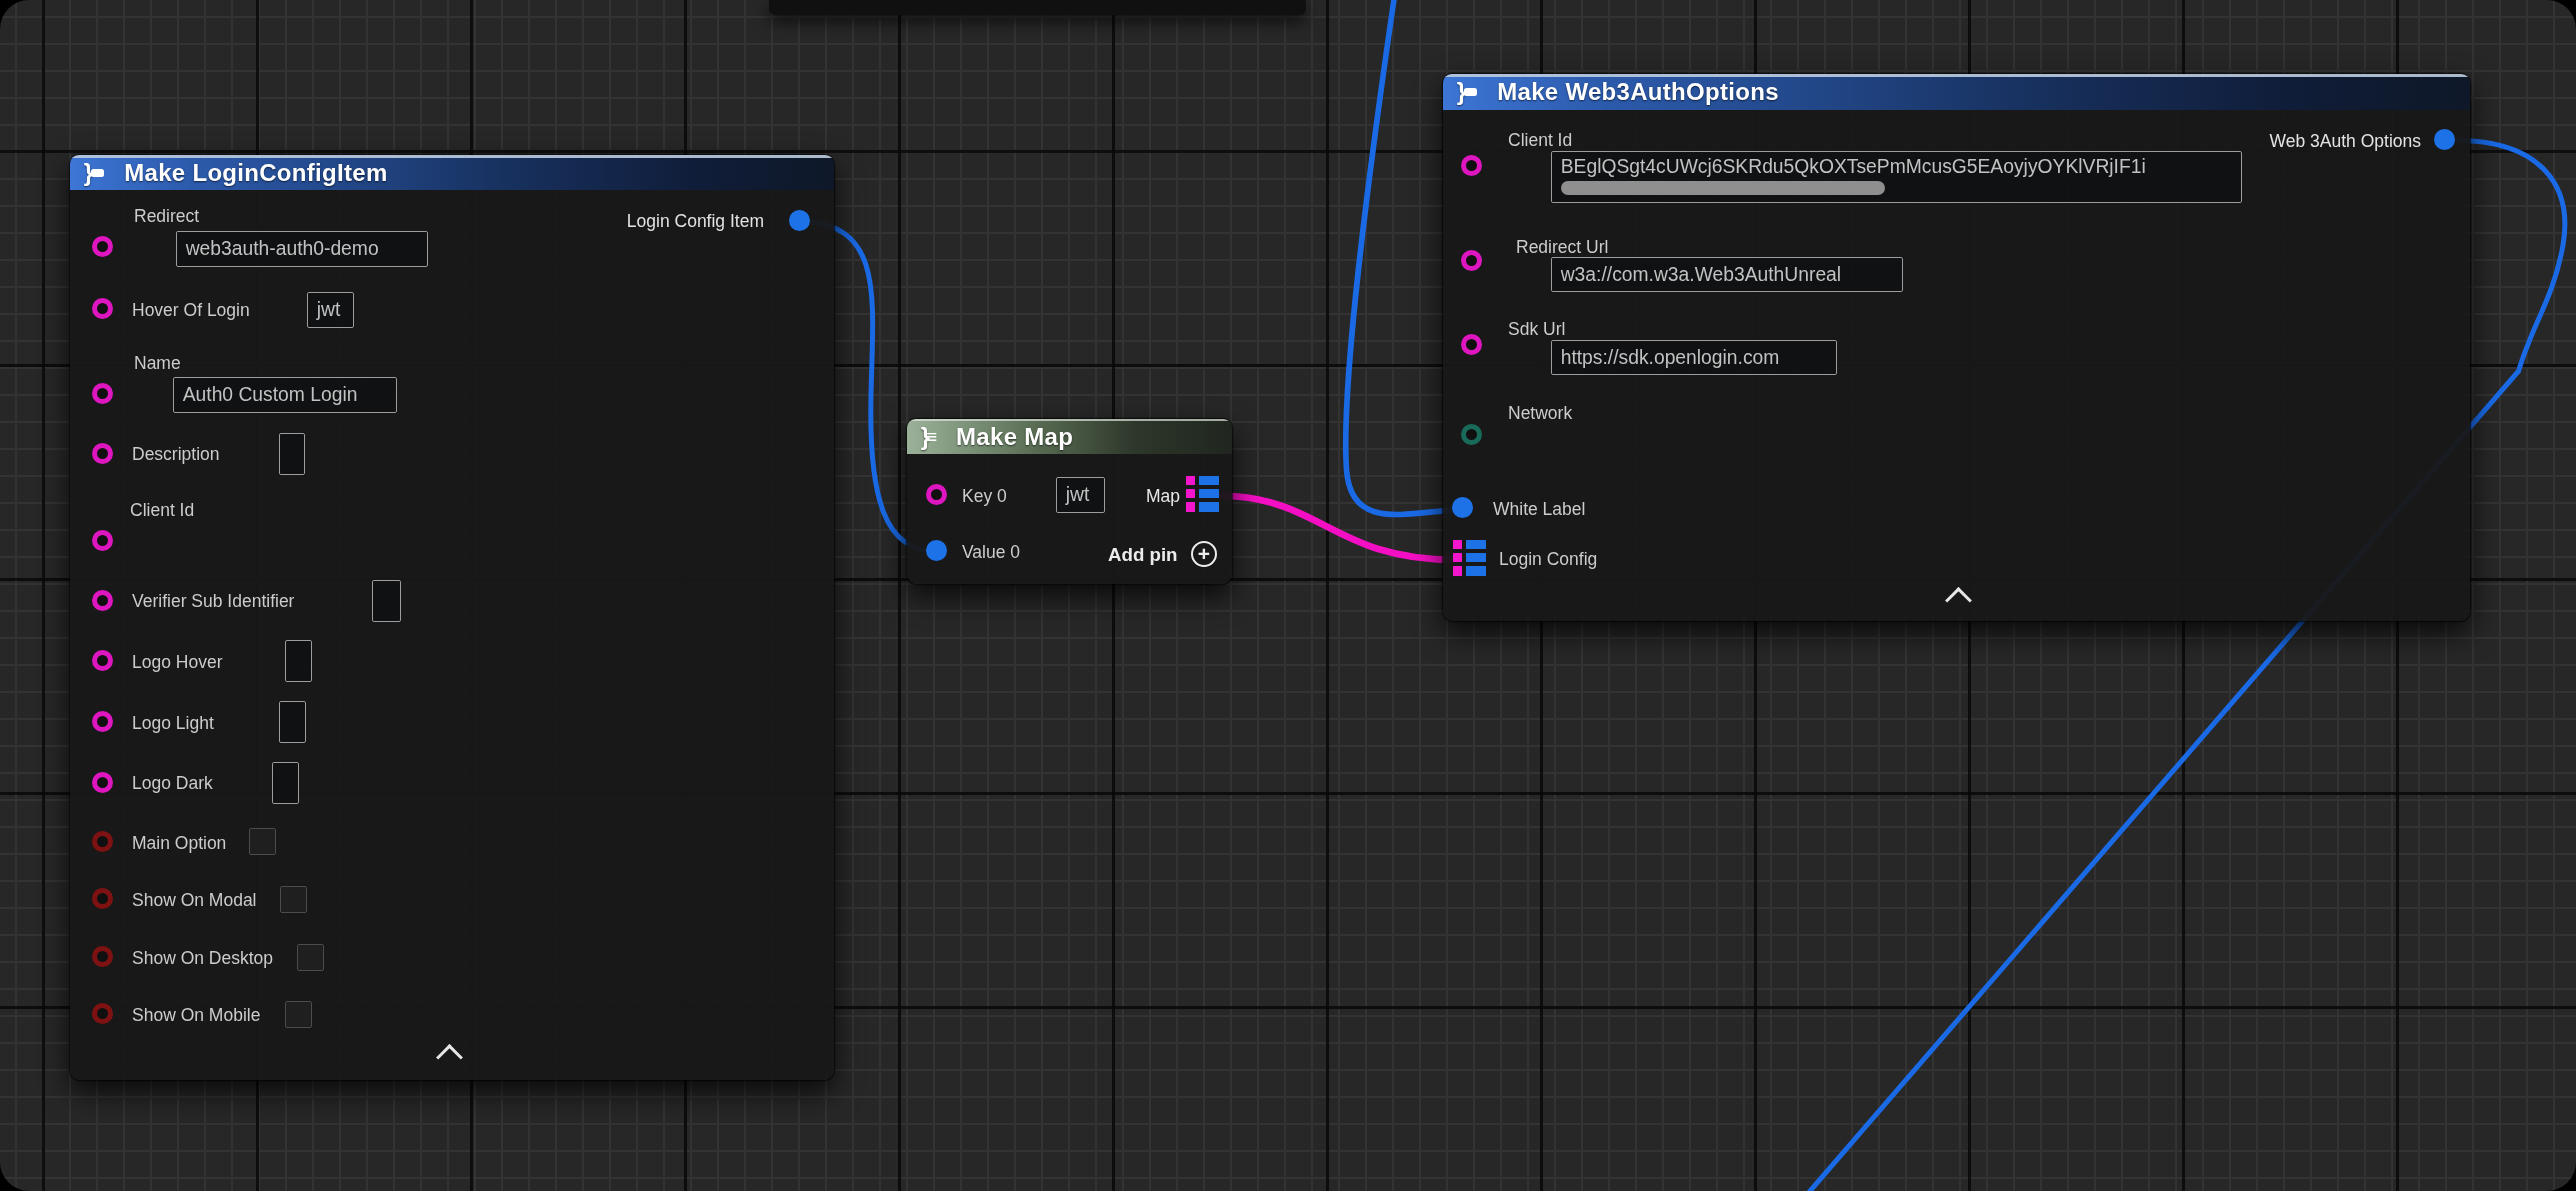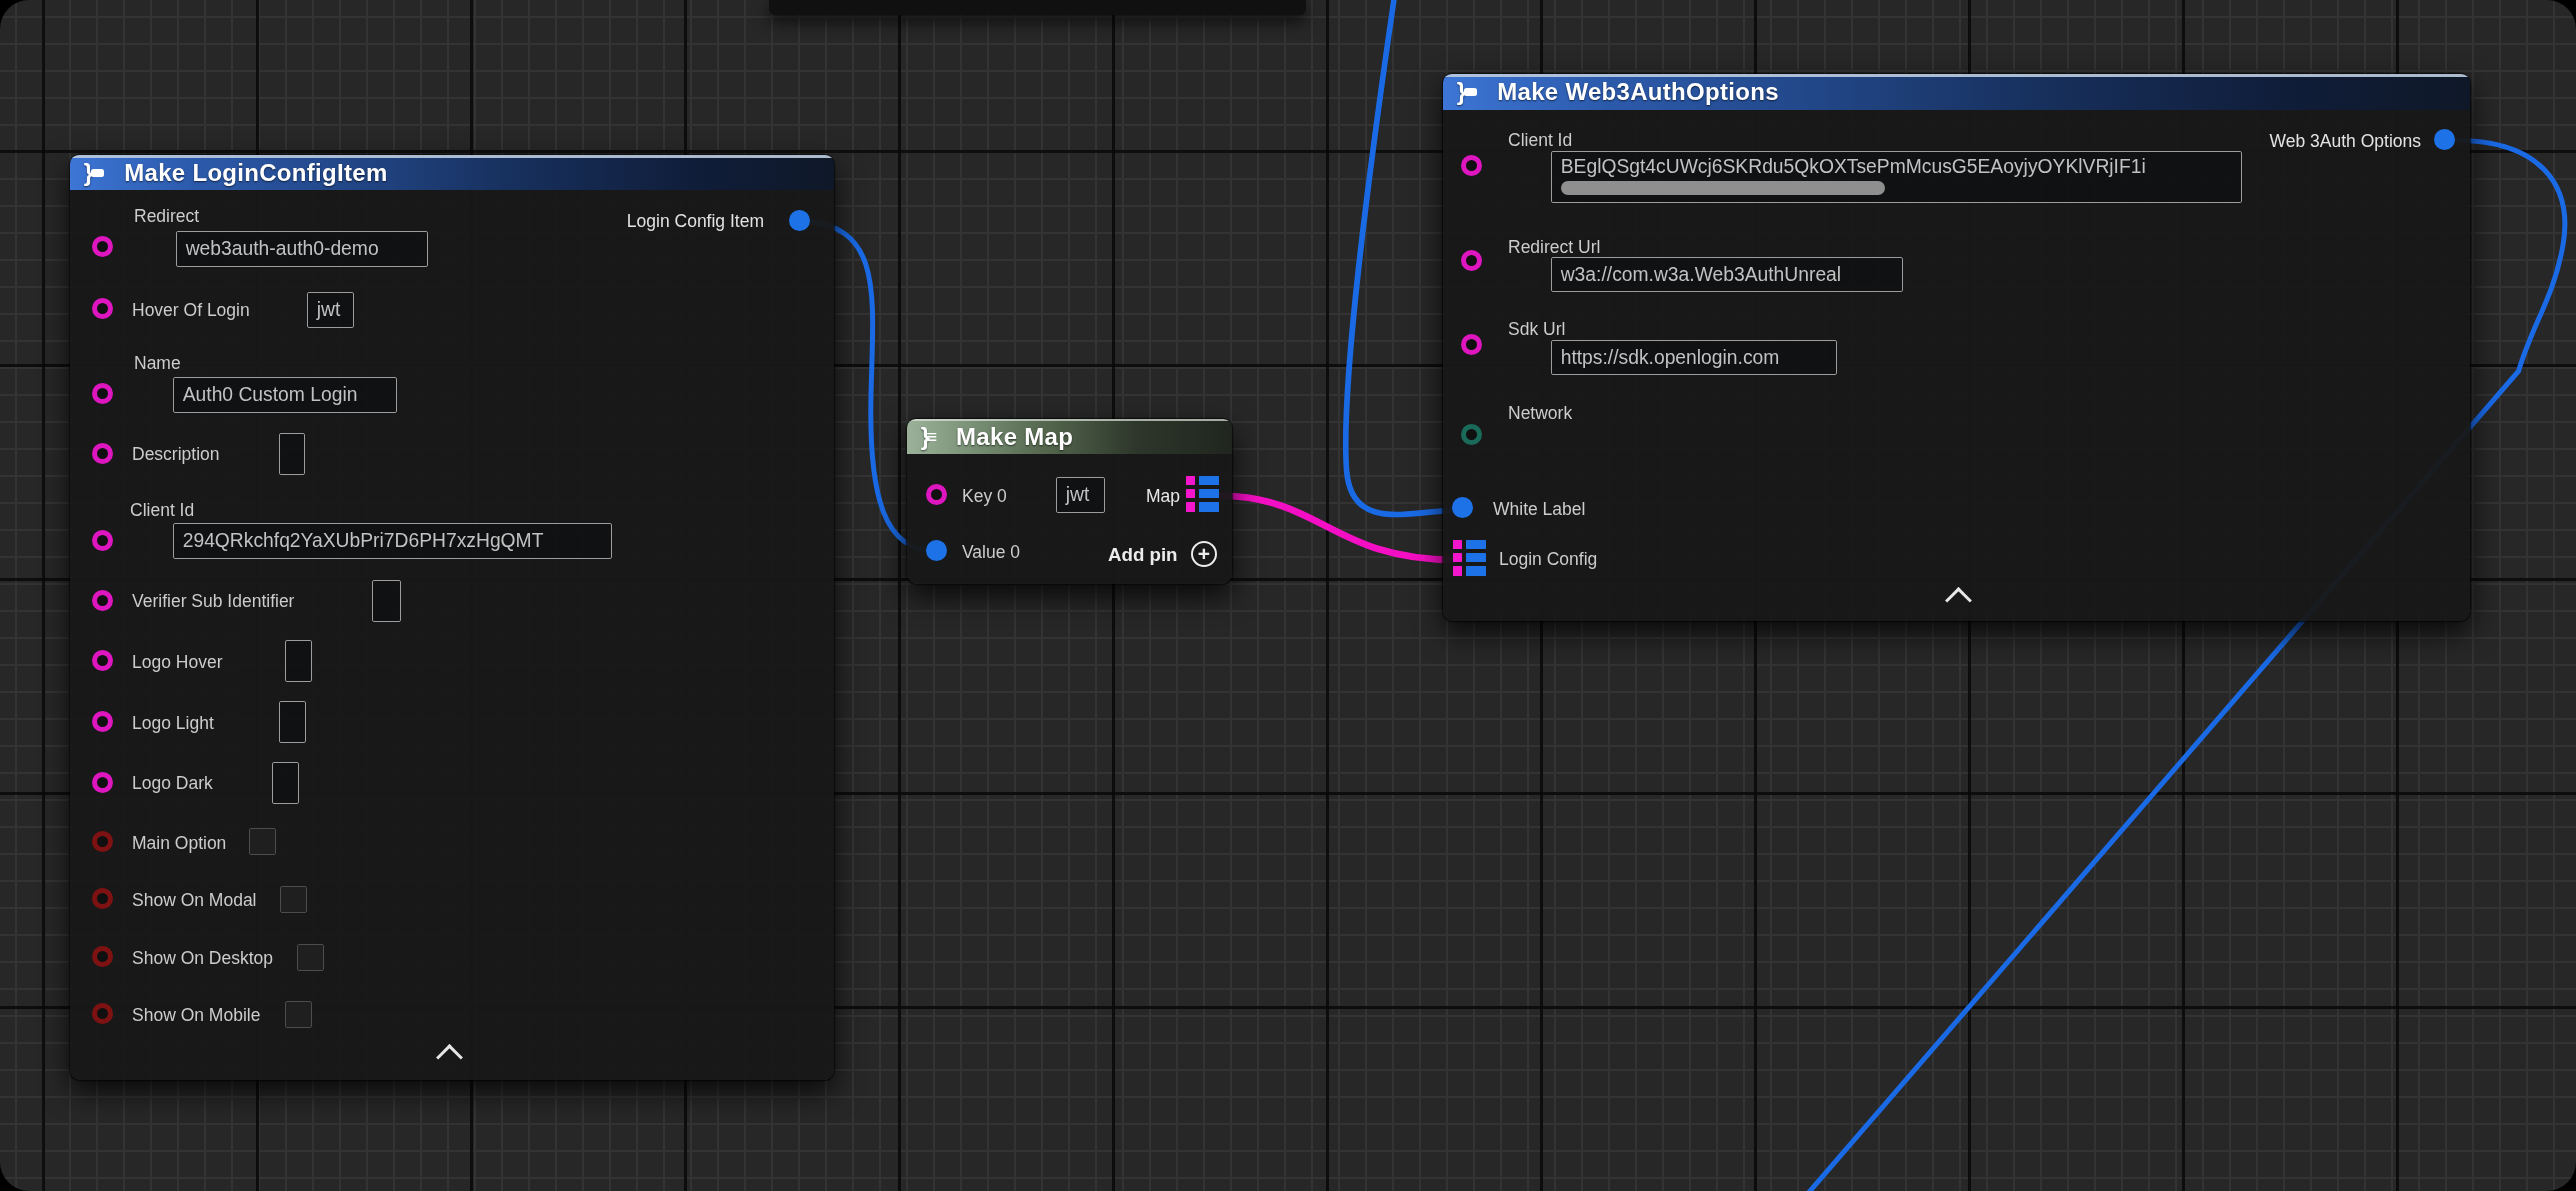--- a/index.html
+++ b/index.html
@@ -95,21 +95,20 @@
     <div class="plabel" style="left:64px;top:198px;">Name</div>
     <span class="pin ring" style="left: 22.4px; top: 228px; border-color: rgb(222, 22, 192);"></span>
     <div class="pbox" style="left:59px;top:222px;width:224px;height:36px;">Auth0 Custom Login</div>
 
     <span class="pin ring" style="left: 22.4px; top: 288px; border-color: rgb(222, 22, 192);"></span>
     <div class="plabel" style="left:62px;top:289px;">Description</div>
     <div class="pbox" style="left:165px;top:278px;width:26px;height:42px;"></div>
 
     <div class="plabel" style="left:60px;top:345px;">Client Id</div>
     <span class="pin ring" style="left: 22.4px; top: 375px; border-color: rgb(222, 22, 192);"></span>
-    <div class="pbox" style="left:59px;top:368px;width:439px;height:36px;">294QRkchfq2YaXUbPri7D6PH7xzHgQMT</div>
 
     <span class="pin ring" style="left: 22.4px; top: 435px; border-color: rgb(222, 22, 192);"></span>
     <div class="plabel" style="left:62px;top:436px;">Verifier Sub Identifier</div>
     <div class="pbox" style="left:258px;top:425px;width:29px;height:42px;"></div>
 
     <span class="pin ring" style="left: 22.4px; top: 495px; border-color: rgb(222, 22, 192);"></span>
     <div class="plabel" style="left:62px;top:497px;">Logo Hover</div>
     <div class="pbox" style="left:171px;top:485px;width:27.4px;height:42px;"></div>
 
     <span class="pin ring" style="left: 22.4px; top: 556px; border-color: rgb(222, 22, 192);"></span>
@@ -177,21 +176,21 @@
     <div class="outlabel" style="right:49px;top:57px;">Web 3Auth Options</div>
     <span class="pin filled" style="left: 991px; top: 55px; background: rgb(30, 114, 232);"></span>
 
     <div class="plabel" style="left:65px;top:56px;">Client Id</div>
     <span class="pin ring" style="left: 17.5px; top: 81px; border-color: rgb(222, 22, 192);"></span>
     <div class="pbox" style="left:64px;top:77px;width:691px;height:52px;align-items:flex-start;padding-top:3.7px;">
       <span>BEglQSgt4cUWcj6SKRdu5QkOXTsePmMcusG5EAoyjyOYKlVRjIF1i</span>
       <span class="scrollbar"></span>
     </div>
 
-    <div class="plabel" style="left:65px;top:163px;">Redirect Url</div>
+    <div class="plabel" style="left:73px;top:163px;">Redirect Url</div>
     <span class="pin ring" style="left: 17.5px; top: 176px; border-color: rgb(222, 22, 192);"></span>
     <div class="pbox" style="left:64px;top:183px;width:352px;height:35px;">w3a://com.w3a.Web3AuthUnreal</div>
 
     <div class="plabel" style="left:65px;top:245px;">Sdk Url</div>
     <span class="pin ring" style="left: 17.5px; top: 260px; border-color: rgb(222, 22, 192);"></span>
     <div class="pbox" style="left:64px;top:266px;width:286px;height:35px;">https://sdk.openlogin.com</div>
 
     <div class="plabel" style="left:65px;top:329px;">Network</div>
     <span class="pin ring" style="left: 17.5px; top: 350px; border-color: rgb(26, 106, 90);"></span>
 

